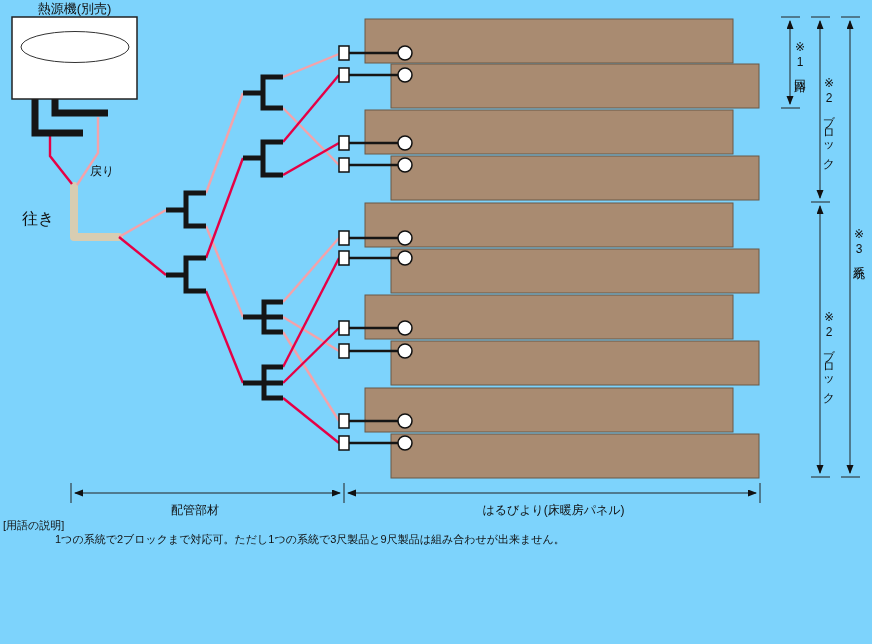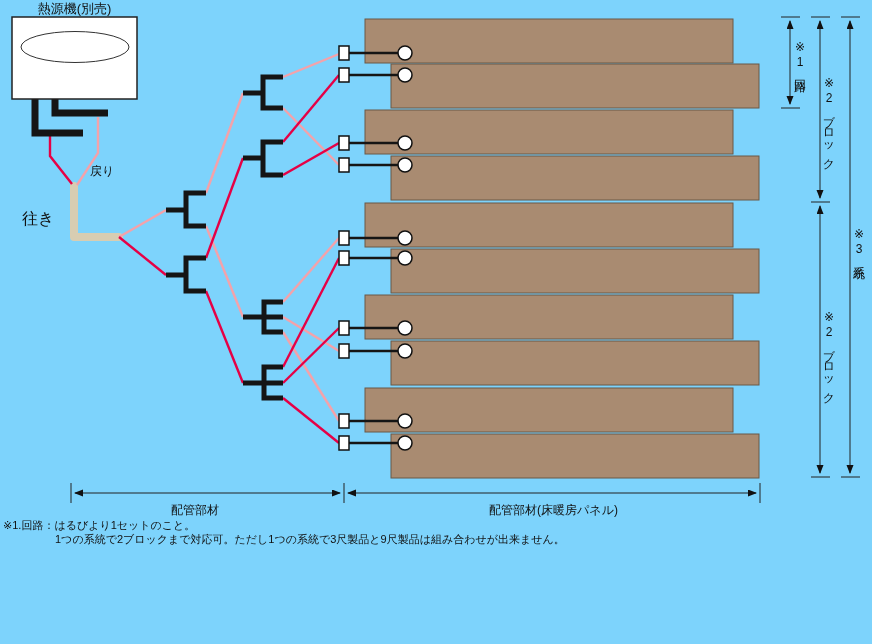--- a/index.html
+++ b/index.html
@@ -165,28 +165,28 @@
   </svg>
 
   <div class="lbl" style="left:12px;top:0px;width:125px;text-align:center;font-size:13px;">熱源機(別売)</div>
 
   <div class="lbl" style="left:22px;top:163px;font-size:16px;margin-top:46px;">往き</div>
 
   <div class="lbl" style="left:90px;top:163px;font-size:12px;">戻り</div>
 
   <div class="lbl" style="left:60px;top:502px;width:270px;text-align:center;font-size:12px;">配管部材</div>
 
-  <div class="lbl" style="left:347px;top:502px;width:413px;text-align:center;font-size:12px;">配管部材(床暖房パネル)</div>
+  <div class="lbl" style="left:347px;top:502px;width:413px;text-align:center;font-size:12px;">はるびより(床暖房パネル)</div>
 
   <div class="lbl lbl-v" style="left:793px;top:40px;">※1回路</div>
 
   <div class="lbl lbl-v" style="left:822px;top:76px;">※2ブロック</div>
 
   <div class="lbl lbl-v" style="left:822px;top:310px;">※2ブロック</div>
 
   <div class="lbl lbl-v" style="left:852px;top:227px;">※3系統</div>
 
   <div id="glossary">
-    <div>※1.回路：はるびより1セットのこと。</div>
+    <div>[用語の説明]</div>
     <div class="indent">1つの系統で2ブロックまで対応可。ただし1つの系統で3尺製品と9尺製品は組み合わせが出来ません。</div>
   </div>
 
 </div>
 
 </body></html>

